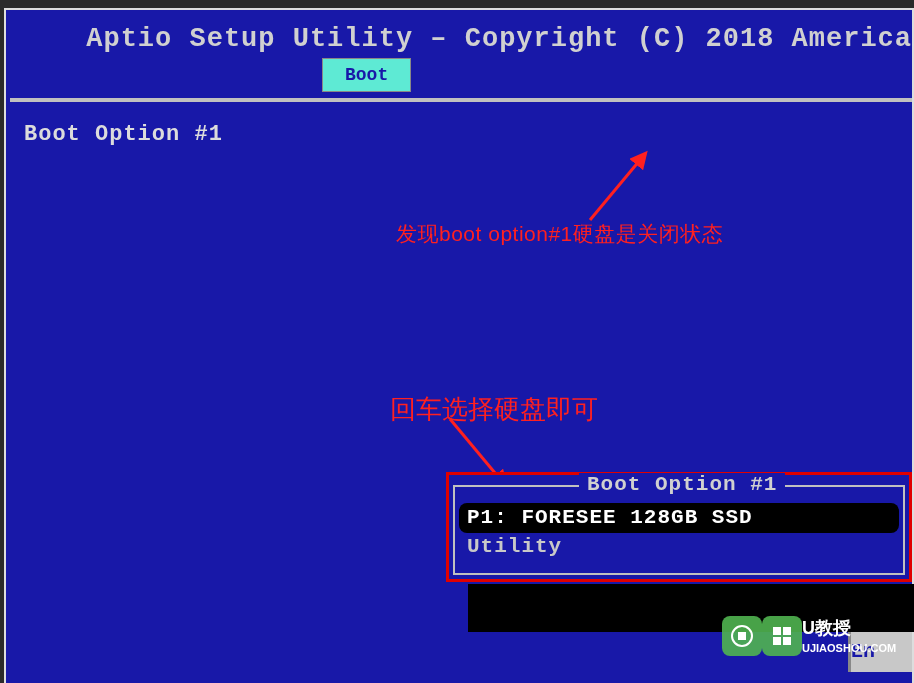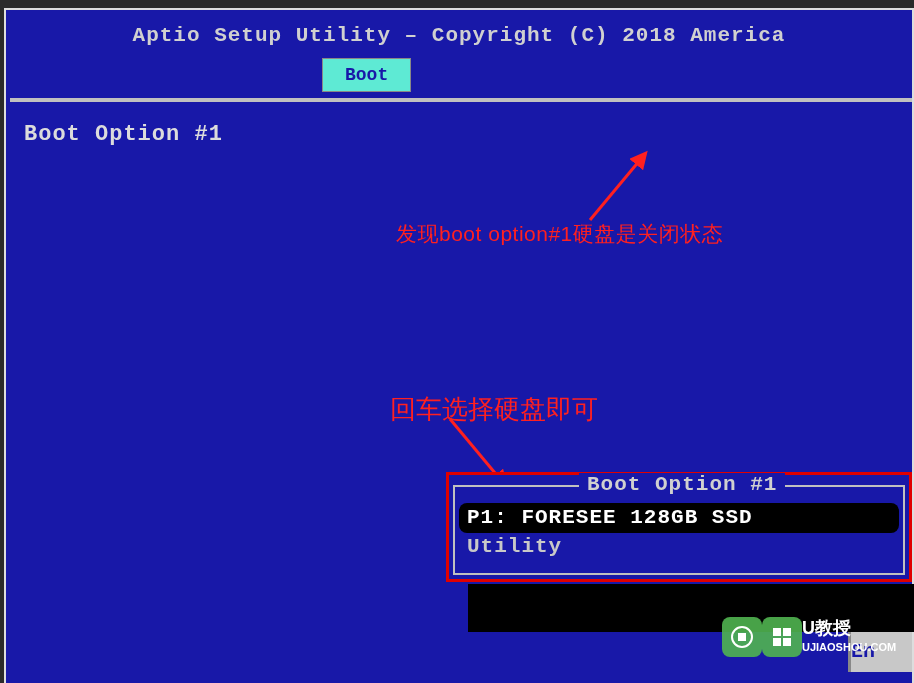--- a/index.html
+++ b/index.html
@@ -19,22 +19,22 @@
     width: 910px;
     height: 680px;
     background: #1818a8;
     border: 2px solid #ddd;
   }
   .header-bar {
     width: 100%;
     height: 48px;
     background: #1818a8;
     color: #d0d0d0;
-    text-align: center;
-    font-size: 21px;
+    text-align: right;
+    font-size: 27px;
     padding-top: 14px;
     letter-spacing: 1px;
   }
   .tab-row {
     width: 100%;
     height: 38px;
     background: #1818a8;
     position: relative;
   }
   .tab-active {
@@ -173,24 +173,25 @@
     height: 40px;
     background: #c8c8c8;
     color: #1818a8;
     font-size: 20px;
     padding: 8px 4px 0 0;
     border-left: 3px solid #888;
   }
   .watermark {
     position: absolute;
     right: 0;
-    bottom: 4px;
+    bottom: 12px;
     width: 200px;
     height: 70px;
     display: flex;
+    align-items: center;
     padding: 8px;
   }
   .wm-badge {
     width: 40px;
     height: 40px;
     border-radius: 8px;
     display: flex;
     align-items: center;
     justify-content: center;
     color: #fff;

